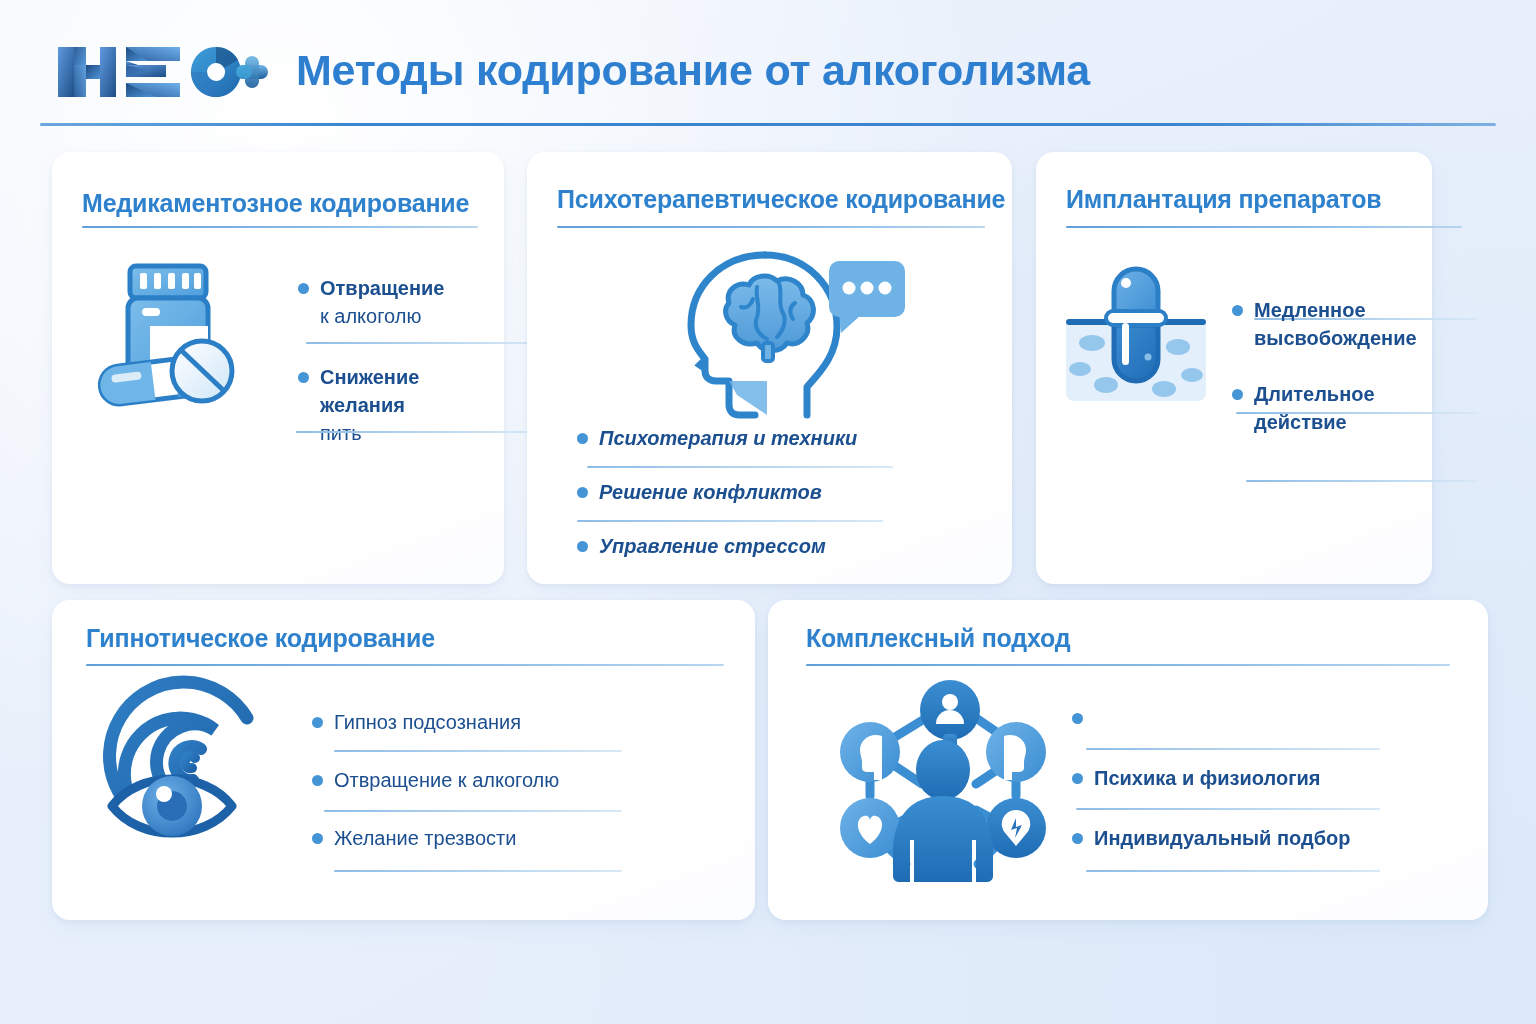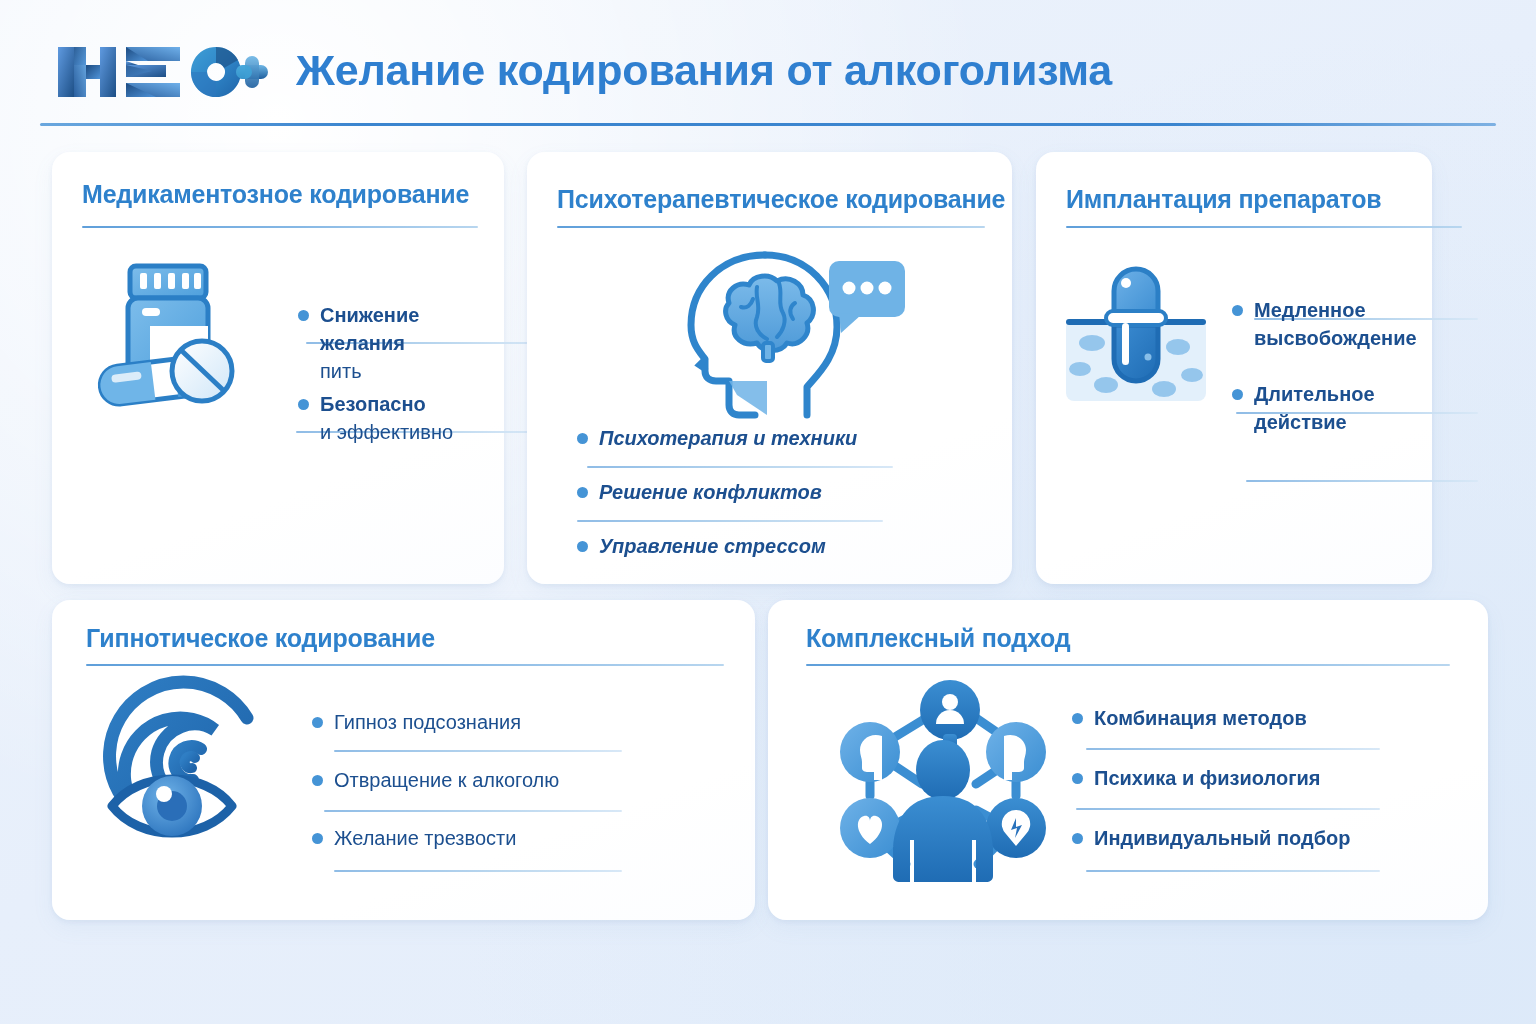--- a/index.html
+++ b/index.html
@@ -139,26 +139,26 @@
       </g>
 
       <g>
         <rect x="180" y="24" width="32" height="14" rx="7" fill="url(#gE)"></rect>
         <rect x="189" y="15" width="14" height="32" rx="7" fill="url(#gE)" opacity=".92"></rect>
         <rect x="180" y="24" width="16" height="14" rx="7" fill="#3fa5da" opacity=".8"></rect>
       </g>
     </svg>
   </div>
 
-  <div id="page-title">Желание кодирования от алкоголизма</div>
+  <div id="page-title">Методы кодирование от алкоголизма</div>
   <div id="header-rule"></div>
 </div>
 
 <div class="card" id="card-med">
-  <div class="card-title" style="left:30px; top:28px;text-align:center;">Медикаментозное кодирование</div>
+  <div class="card-title" style="left:30px; top:37px;text-align:center;">Медикаментозное кодирование</div>
   <div class="card-rule" style="left:30px; top:74px; width:396px;"></div>
 
   <div class="icon-wrap" style="left:30px; top:100px;">
     <svg width="170" height="160" viewBox="0 0 170 160">
       <defs>
         <linearGradient id="mb1" x1="0" y1="0" x2="1" y2="1">
           <stop offset="0" stop-color="#7dbdeb"></stop>
             <stop offset="1" stop-color="#4e9fdc"></stop>
         </linearGradient>
         <linearGradient id="mb2" x1="0" y1="0" x2="1" y2="1">
@@ -187,38 +187,38 @@
         <rect x="30" y="118" width="30" height="8" rx="4" fill="#ffffff" opacity=".75"></rect>
         <circle cx="104" cy="122" r="5" fill="#ffffff" opacity=".85"></circle>
       </g>
 
       <circle cx="120" cy="119" r="30" fill="url(#mb2)" stroke="#2b7fc6" stroke-width="5"></circle>
       <path d="M101,100 L140,137" stroke="#2b7fc6" stroke-width="5" stroke-linecap="round"></path>
     </svg>
   </div>
 
   <div class="blist" style="left:246px; top:122px; width:180px;">
+    <div class="bitem" style="height:62px;">
+      <span class="bdot"></span>
+      <div class="btext">
+        <span>Отвращение</span>
+        <span class="soft">к алкоголю</span>
+      </div>
+    </div>
     <div class="bsep" style="left:8px; top:68px; width:236px;"></div>
 
     <div class="bitem" style="margin-top:27px; height:62px;">
       <span class="bdot"></span>
       <div class="btext">
         <span>Снижение желания</span>
         <span class="soft">пить</span>
       </div>
     </div>
     <div class="bsep" style="left:-2px; top:157px; width:236px;"></div>
 
-    <div class="bitem" style="margin-top:27px; height:62px;">
-      <span class="bdot"></span>
-      <div class="btext">
-        <span>Безопасно</span>
-        <span class="soft">и эффективно</span>
-      </div>
-    </div>
   </div>
 </div>
 
 <div class="card" id="card-psy">
   <div class="card-title" style="left:30px; top:33px;">Психотерапевтическое кодирование</div>
   <div class="card-rule" style="left:30px; top:74px; width:428px;"></div>
 
   <div class="icon-wrap" style="left:130px; top:95px;">
     <svg width="230" height="170" viewBox="0 0 230 170">
       <defs>
@@ -458,23 +458,20 @@
       <g fill="url(#pn1)">
         <ellipse cx="113" cy="92" rx="27" ry="30"></ellipse>
         <path d="M113,118 c-32,0 -48,20 -50,52 l0,28 c0,4 3,6 7,6 l10,0 l0,-42 l4,0 l0,42 l58,0 l0,-42 l4,0 l0,42 l10,0 c4,0 7,-2 7,-6 l0,-28 c-2,-32 -18,-52 -50,-52 z"></path>
       </g>
     </svg>
   </div>
 
   <div class="blist" style="left:304px; top:104px; width:340px;">
     <div class="bitem" style="height:34px;">
       <span class="bdot"></span>
-      <div class="btext">
-        <span>Комбинация методов</span>
-      </div>
     </div>
     <div class="bsep" style="left:14px; top:44px; width:294px;"></div>
 
     <div class="bitem" style="margin-top:26px; height:34px;">
       <span class="bdot"></span>
       <div class="btext">
         <span>Психика и физиология</span>
       </div>
     </div>
     <div class="bsep" style="left:4px; top:104px; width:304px;"></div>

